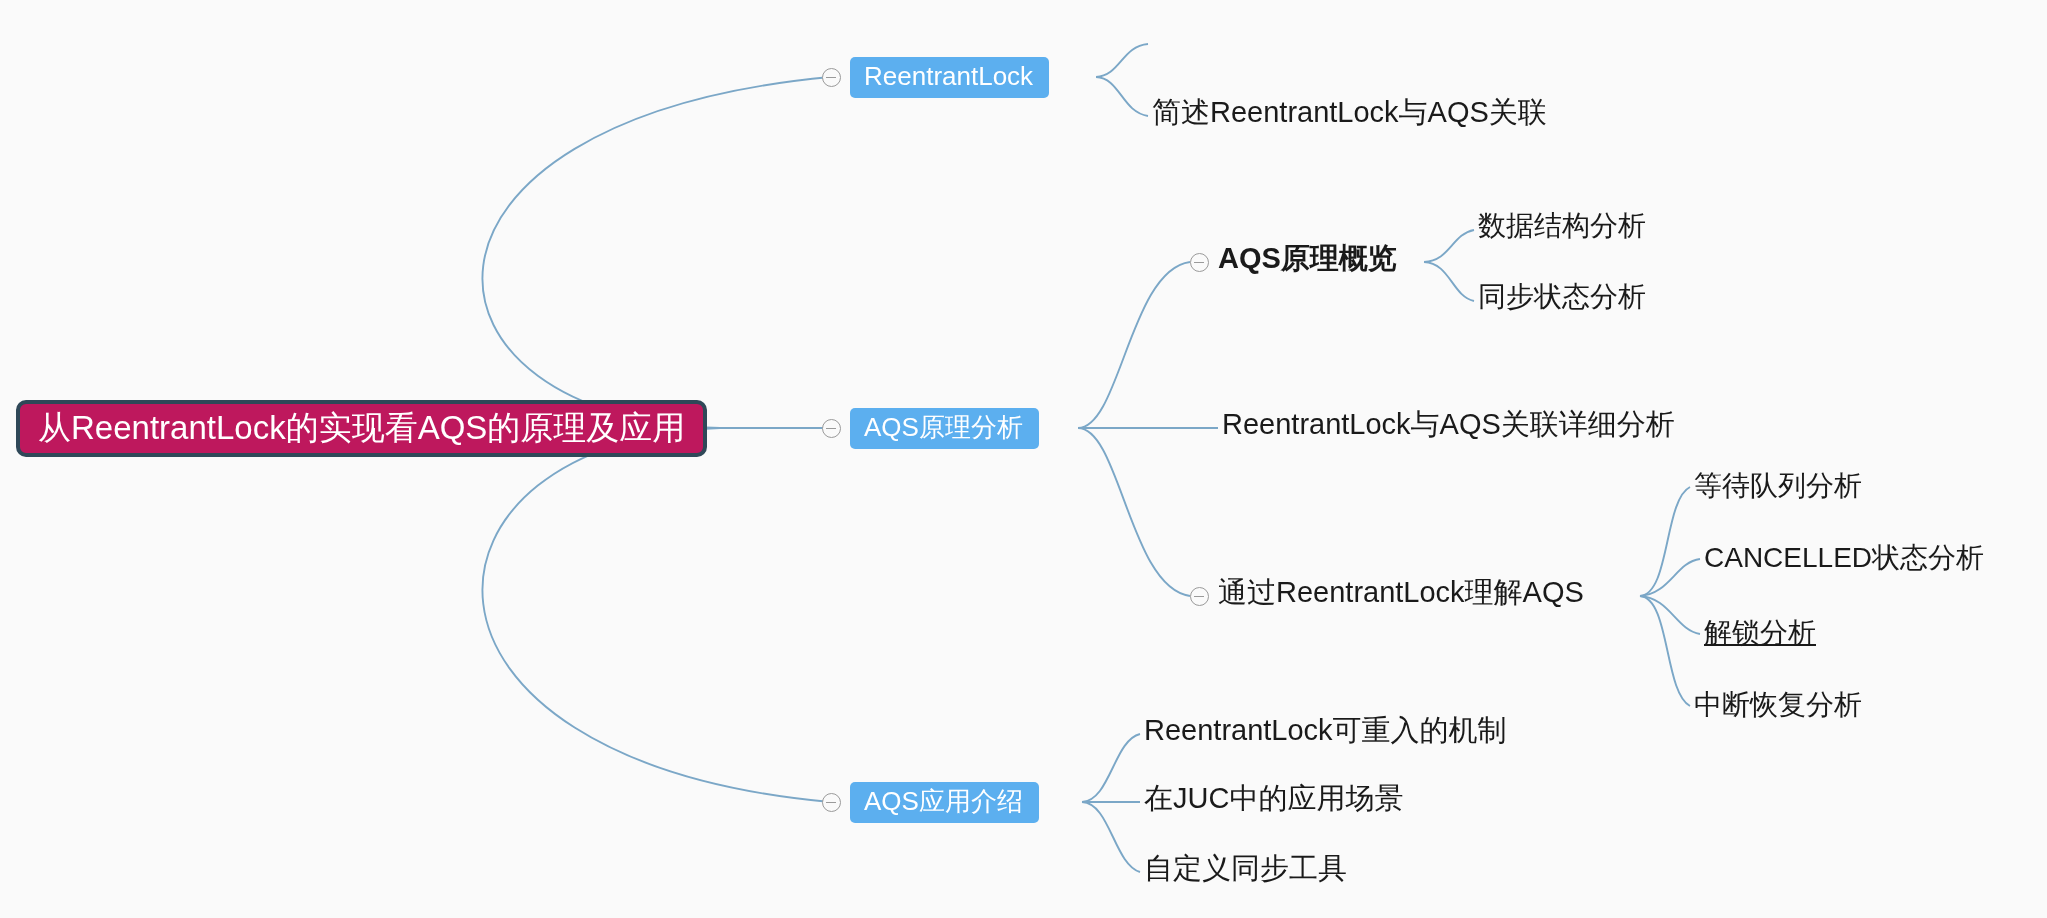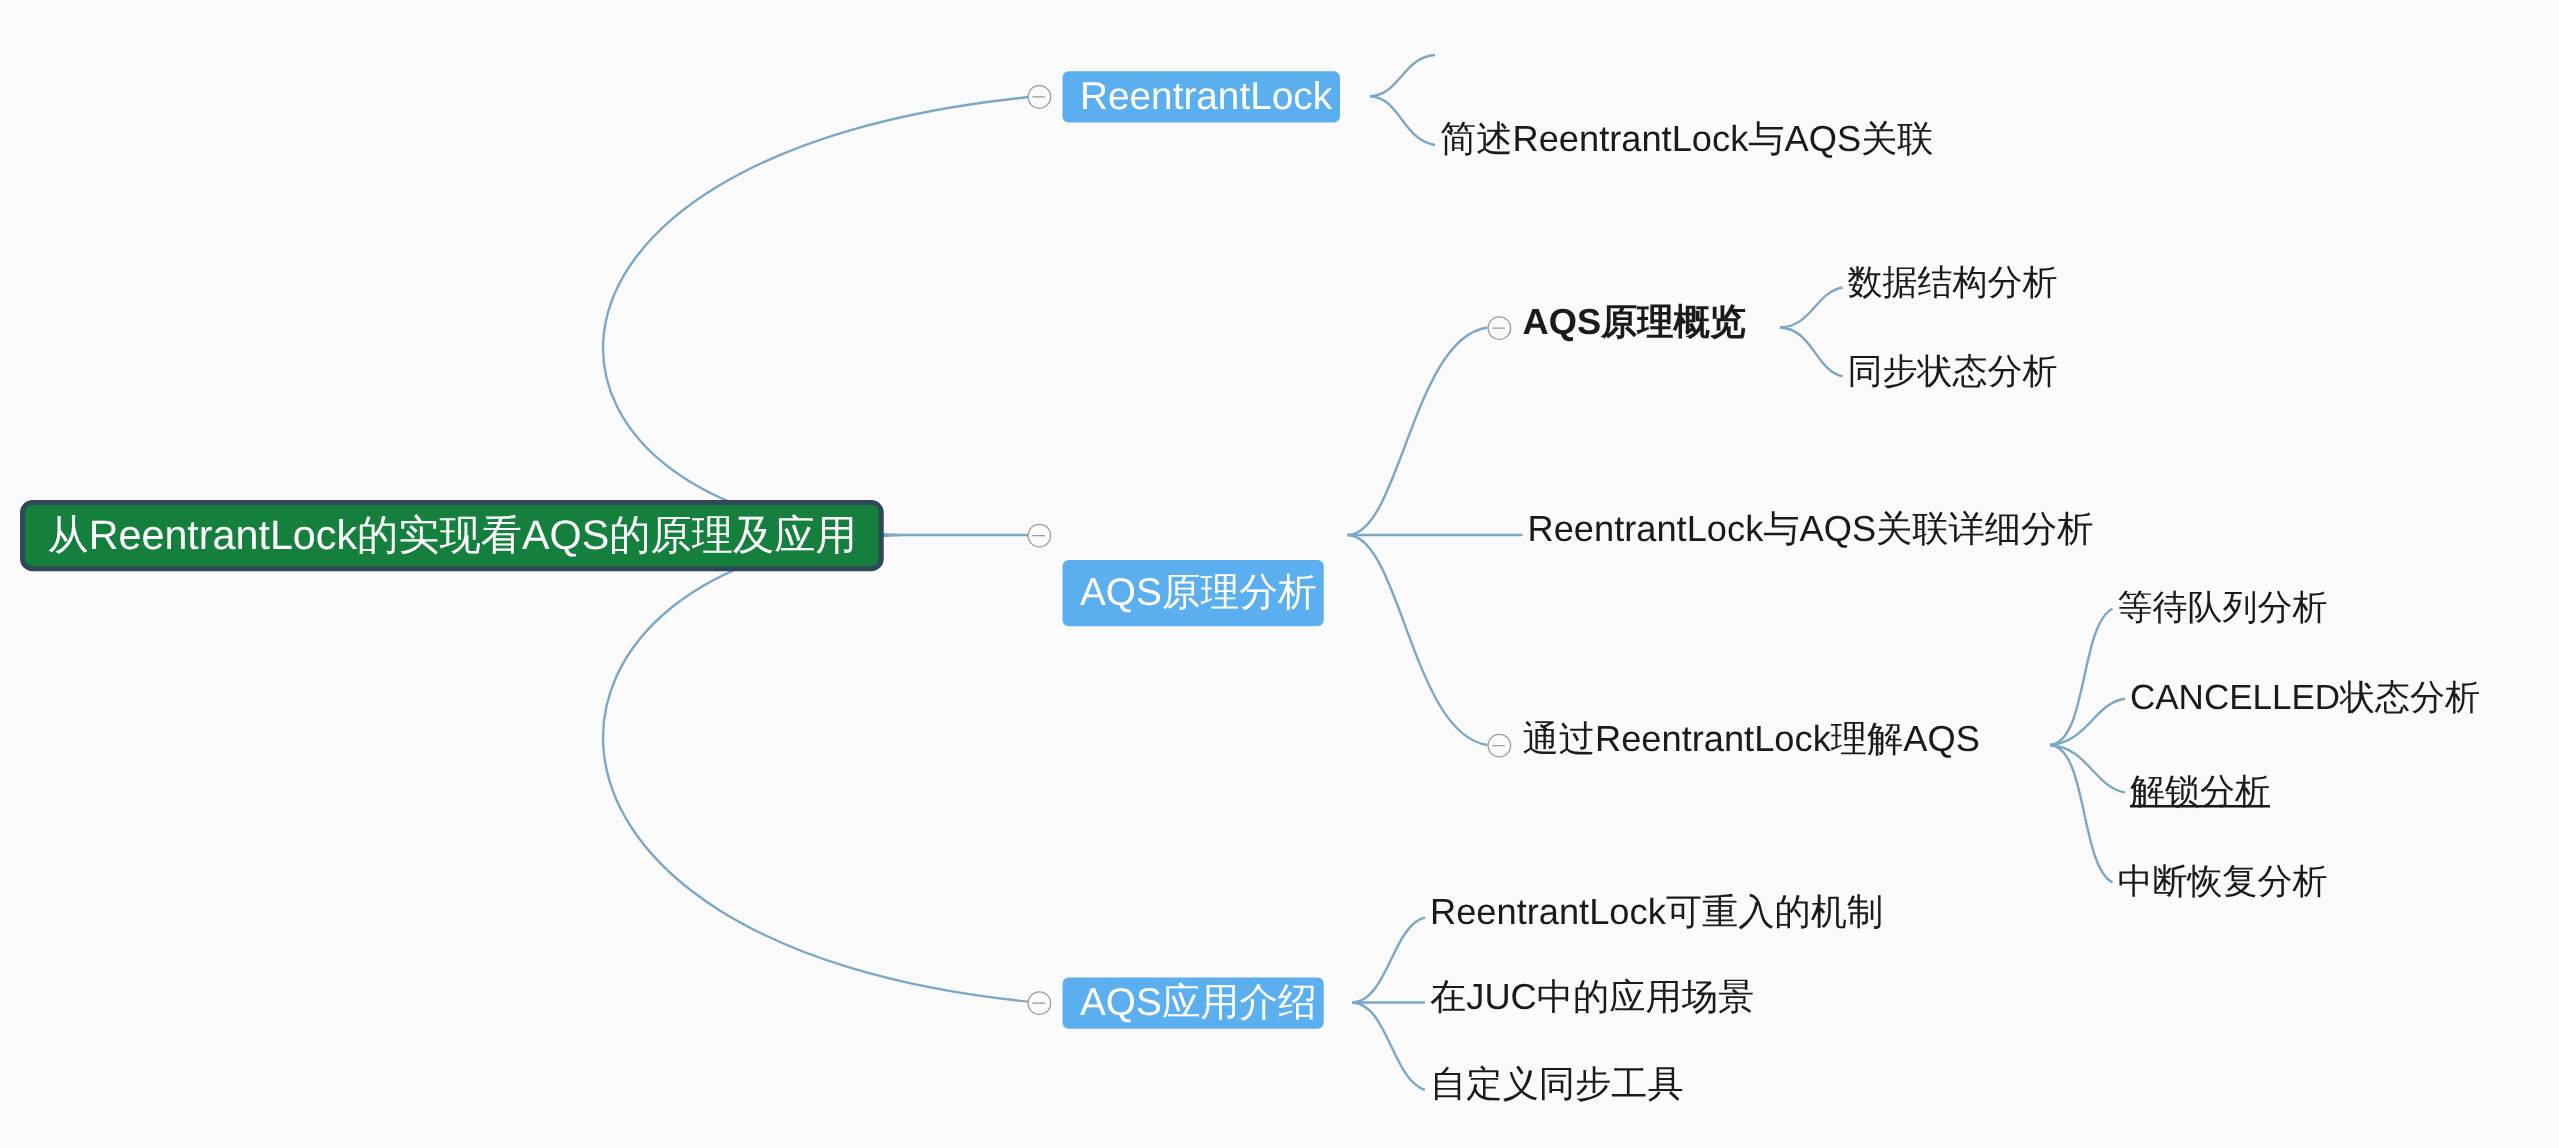--- a/index.html
+++ b/index.html
@@ -30,36 +30,36 @@
   }
   .node {
     position: absolute;
     box-sizing: border-box;
     white-space: nowrap;
     display: flex;
     align-items: center;
   }
   
   .node-root {
-    background: #15803d;
+    background: #be185d;
     border: 4px solid #2f4858;
     border-radius: 10px;
     color: #ffffff;
     font-size: 33px;
     padding: 4px 18px 7px 18px;
     letter-spacing: 0px;
     line-height: 1;
   }
   
   .node-branch {
     background: #5cafef;
     border-radius: 5px;
     color: #ffffff;
-    font-size: 31px;
-    padding: 3px 6px 6px 14px;
+    font-size: 26px;
+    padding: 3px 16px 6px 14px;
     line-height: 1;
   }
   
   .node-plain {
     color: #1a1a1a;
     font-size: 29px;
     line-height: 1;
     background: transparent;
   }
   .node-plain.small-ind {
@@ -127,21 +127,21 @@
   <div class="toggle" style="left:822px; top:68px;"></div>
   <div class="node node-branch" style="left:850px; top:57px; height:41px;">
     <span>ReentrantLock</span>
   </div>
 
   <div class="node node-plain" style="left:1152px; top:98px;">
     <span>简述ReentrantLock与AQS关联</span>
   </div>
 
   <div class="toggle" style="left:822px; top:419px;"></div>
-  <div class="node node-branch" style="left:850px; top:408px; height:53px;margin-top:40px;">
+  <div class="node node-branch" style="left:850px; top:408px; height:41px;">
     <span>AQS原理分析</span>
   </div>
 
   <div class="toggle" style="left:1190px; top:253px;"></div>
   <div class="node node-plain" style="left:1218px; top:244px;font-weight:bold;">
     <span>AQS原理概览</span>
   </div>
   <div class="node node-plain small-ind" style="left:1478px; top:212px;">
     <span>数据结构分析</span>
   </div>

